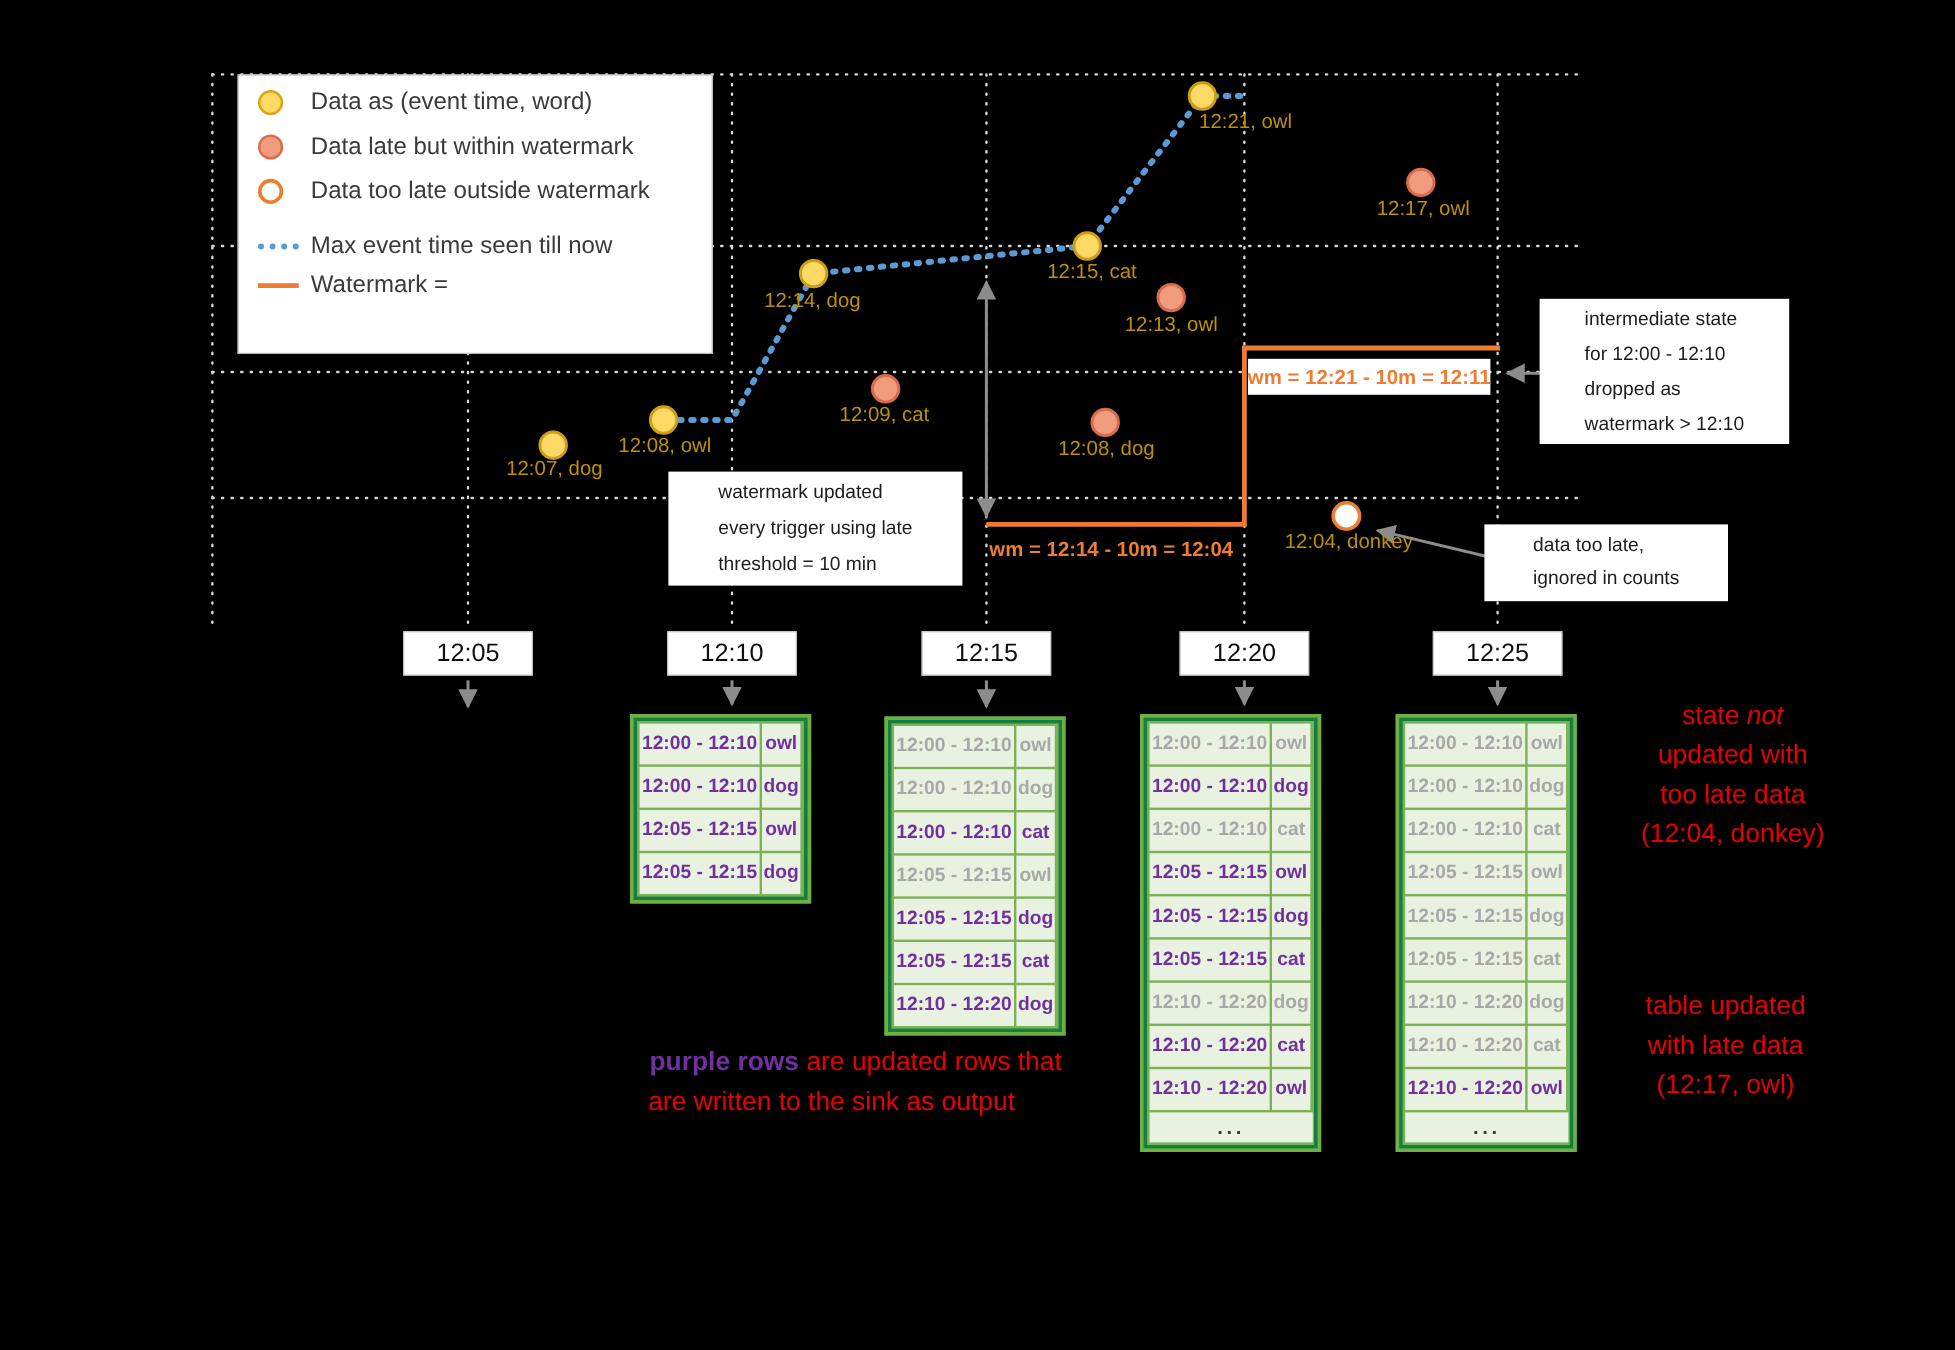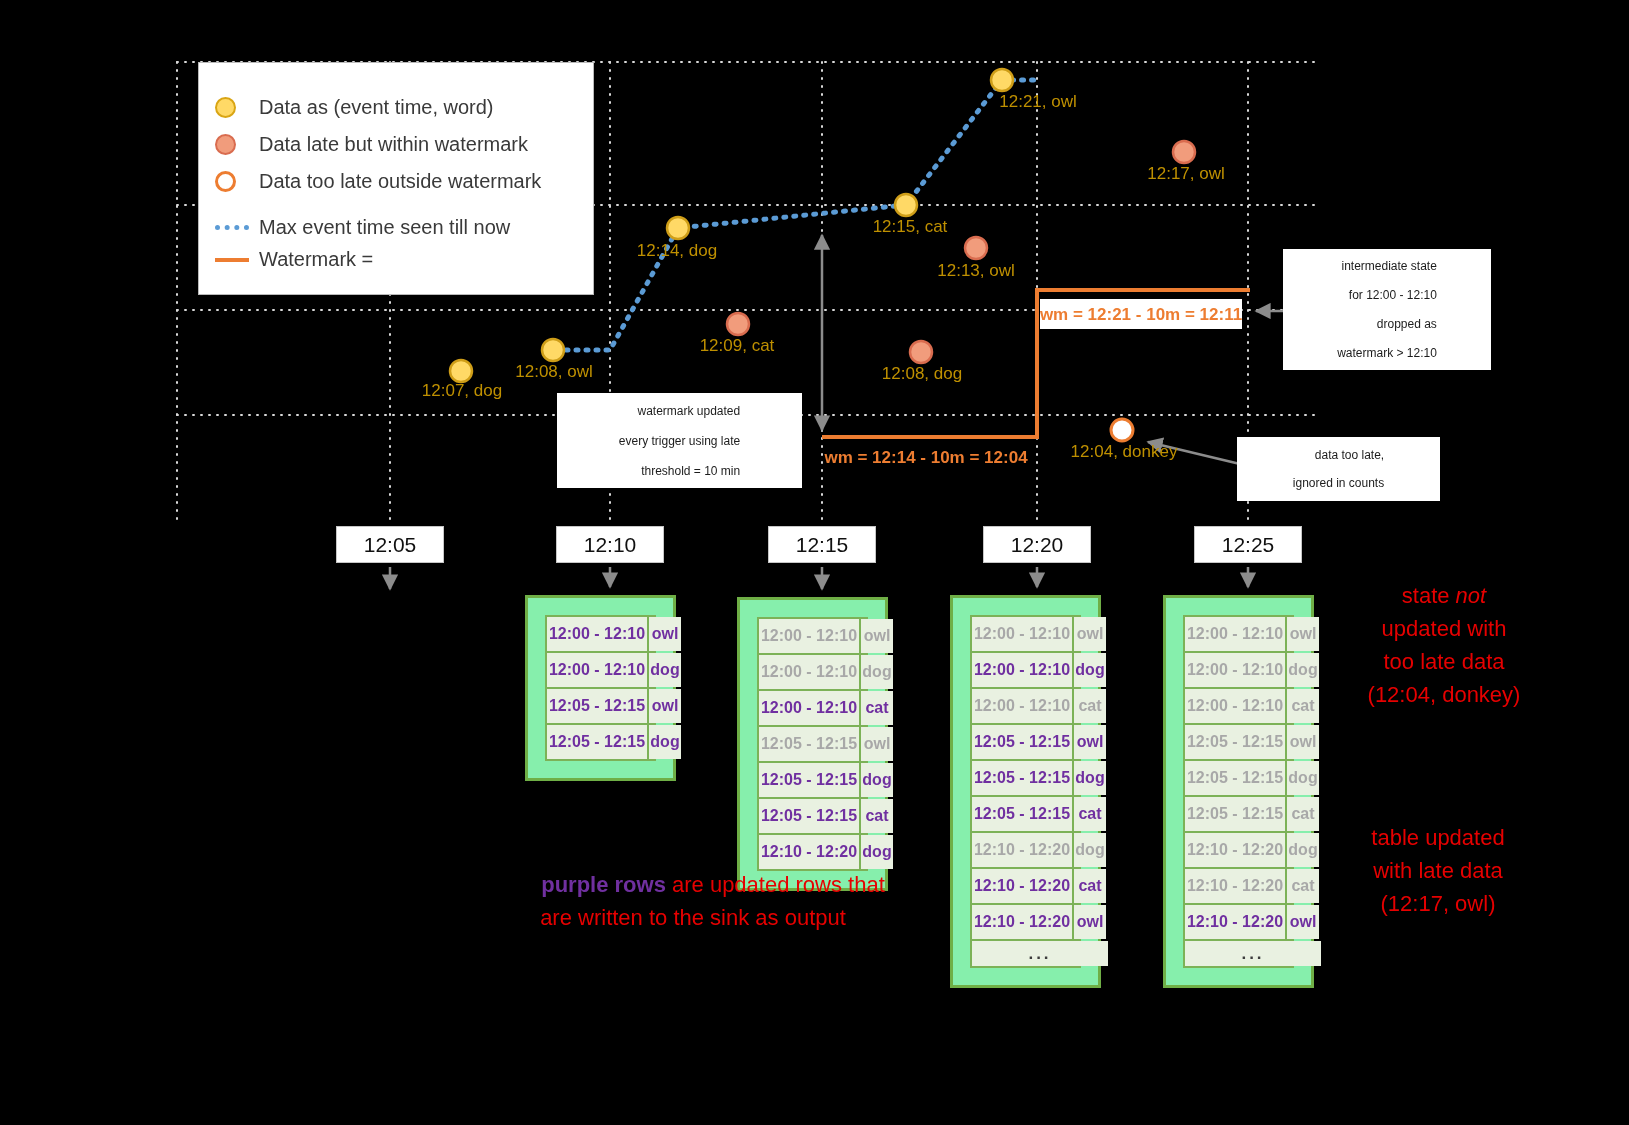--- a/index.html
+++ b/index.html
@@ -17,50 +17,50 @@
   .pt-ontime{fill:#ffd966;stroke:#cf9e18;stroke-width:2.5}
   .pt-late{fill:#f19c7c;stroke:#d96c4f;stroke-width:2.5}
   .pt-toolate{fill:#ffffff;stroke:#ed7d31;stroke-width:3}
   .pt-label{fill:#bf9000;font-size:17px;text-anchor:middle;font-family:"Liberation Sans",sans-serif}
   .wm-label{fill:#ed7d31;font-size:17px;font-weight:600;text-anchor:middle;font-family:"Liberation Sans",sans-serif}
 
   
   .panel{position:absolute;background:#fff;color:#222}
 
   
-  #legend{left:198px;top:62px;width:396px;height:233px;border:1px solid #b9b9b9;padding:26px 14px 8px 16px}
+  #legend{left:198px;top:62px;width:396px;height:233px;border:1px solid #b9b9b9;padding:4px 14px 8px 16px}
   .lg-item{display:flex;align-items:center;min-height:37px;color:#3a3a3a;font-size:20px}
   .lg-item.gap{margin-top:9px}
   .lg-item.top{align-items:flex-start}
   .lg-icon{width:44px;flex:none;display:flex;align-items:center}
   .lg-item.top .lg-icon{padding-top:12px}
   .dot{width:21px;height:21px;border-radius:50%}
   .dot.ontime{background:#ffd966;border:2px solid #d9a514}
   .dot.late{background:#f19c7c;border:2px solid #d96c4f}
   .dot.toolate{background:#fff;border:3px solid #ed7d31}
   .sample{width:34px;height:0;display:inline-block}
   .sample.blue{border-top:5px dotted #5b9bd5}
   .sample.orange{border-top:4px solid #ed7d31}
   .lg-label{line-height:27px}
   .lg-label .indent{margin-left:26px}
 
   
-  .callout{position:absolute;background:#fff;color:#1c1c1c;font-size:12px;text-align:right;
+  .callout{position:absolute;background:#fff;color:#1c1c1c;font-size:16px;text-align:left;
            white-space:pre-line;display:flex;align-items:center;justify-content:center}
   #callout-trigger{left:557px;top:393px;width:245px;height:95px;line-height:30px}
   #callout-dropped{left:1283px;top:249px;width:208px;height:121px;line-height:29px}
   #callout-toolate{left:1237px;top:437px;width:203px;height:64px;line-height:28px}
 
   
   .timebox{position:absolute;top:526px;width:108px;height:37px;background:#fff;border:1px solid #c6c6c6;
            color:#101010;font-size:21px;display:flex;align-items:center;justify-content:center}
   #tb-0{left:336px}#tb-1{left:556px}#tb-2{left:768px}#tb-3{left:983px}#tb-4{left:1194px}
 
   
-  .rtable{position:absolute;width:151px;background:#86efac;border:3px solid #6faf46;padding:17px}
+  .rtable{position:absolute;width:151px;background:#15803d;border:3px solid #6faf46;padding:3px}
   #table-0{left:525px;top:595px}
   #table-1{left:737px;top:597px}
   #table-2{left:950px;top:595px}
   #table-3{left:1163px;top:595px}
   .tgrid{display:grid;grid-template-columns:100px 32px 1fr;gap:2px;background:#7cb257;border:2px solid #7cb257}
   .trow{display:contents}
   .tcell{background:#e9f1e1;height:34px;display:flex;align-items:center;justify-content:center;
          font-size:16px;font-weight:bold;white-space:nowrap;overflow:hidden}
   .trow.upd .tcell{color:#7030a0}
   .trow.old .tcell{color:#a8a8a8}

